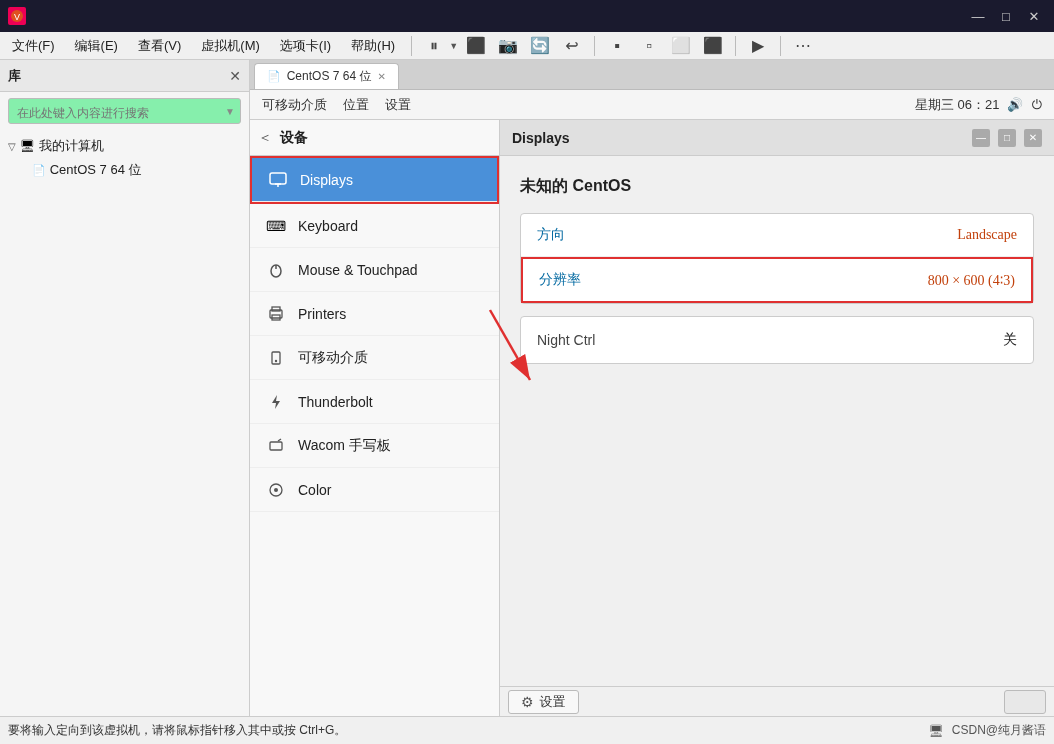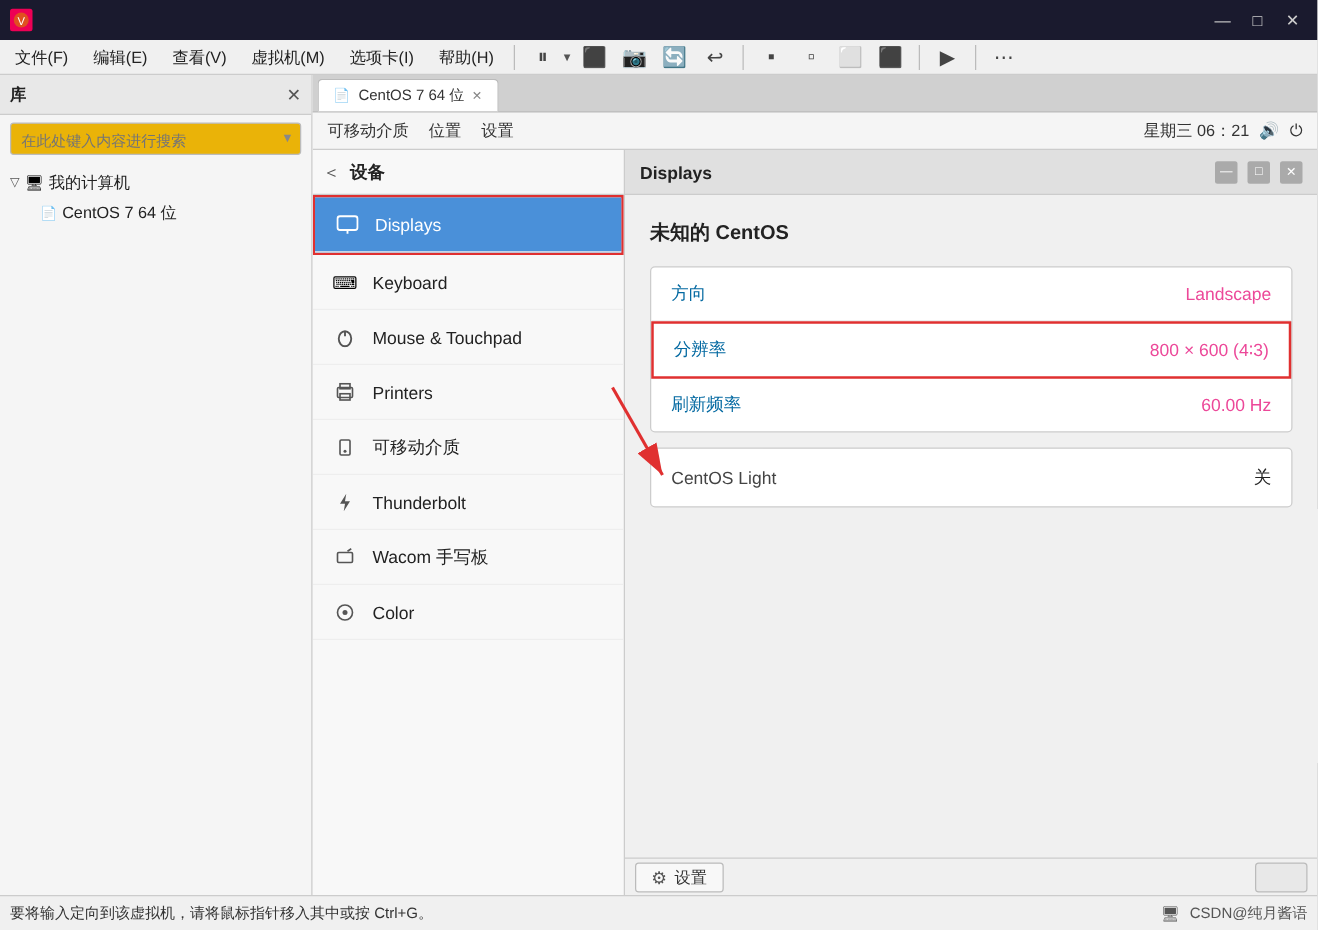--- a/index.html
+++ b/index.html
@@ -25,21 +25,21 @@
 
     
     .main-area { display: flex; flex: 1; overflow: hidden; }
 
     
     .library-panel { width: 250px; background: #f5f5f5; border-right: 1px solid #ccc; display: flex; flex-direction: column; flex-shrink: 0; }
     .library-header { height: 32px; background: #e8e8e8; display: flex; align-items: center; justify-content: space-between; padding: 0 8px; border-bottom: 1px solid #ccc; }
     .library-title { font-size: 13px; font-weight: bold; color: #222; }
     .library-close { cursor: pointer; font-size: 14px; color: #555; }
     .library-search { padding: 6px 8px; }
-    .search-box { width: 100%; height: 26px; border: 1px solid #bbb; border-radius: 3px; padding: 4px 24px 0 8px; font-size: 12px; background: #eab308; outline: none; }
+    .search-box { width: 100%; height: 26px; border: 1px solid #bbb; border-radius: 3px; padding: 4px 24px 0 8px; font-size: 12px; background: #86efac; outline: none; }
     .search-container { position: relative; }
     .search-arrow { position: absolute; right: 6px; top: 50%; transform: translateY(-50%); font-size: 10px; color: #888; }
     .library-tree { padding: 4px 0; }
     .tree-item { padding: 3px 8px; display: flex; align-items: center; gap: 4px; cursor: pointer; }
     .tree-item-label { font-size: 13px; color: #222; }
     .tree-item .expand-icon { font-size: 10px; color: #555; }
     .tree-sub-item { padding: 3px 8px 3px 32px; display: flex; align-items: center; gap: 4px; cursor: pointer; }
 
     
     .tab-area { flex: 1; display: flex; flex-direction: column; overflow: hidden; }
@@ -78,21 +78,21 @@
     .displays-controls { display: flex; gap: 8px; }
     .displays-ctrl-btn { width: 18px; height: 18px; background: #aaa; border-radius: 2px; display: flex; align-items: center; justify-content: center; font-size: 10px; color: white; cursor: pointer; }
 
     .displays-content { padding: 20px; overflow-y: auto; flex: 1; }
     .display-section-title { font-size: 16px; font-weight: bold; color: #222; margin-bottom: 16px; }
 
     .display-card { background: white; border: 1px solid #ccc; border-radius: 4px; margin-bottom: 12px; }
     .display-card-row { display: flex; align-items: center; justify-content: space-between; padding: 12px 16px; border-bottom: 1px solid #eee; }
     .display-card-row:last-child { border-bottom: none; }
     .display-card-label { font-size: 14px; color: #0369a1; }
-    .display-card-value { font-size: 14px; color: #ec4899; }
+    .display-card-value { font-size: 14px; color: #c2410c; font-family: Liberation Serif, serif; }
 
     .night-light-card { background: white; border: 1px solid #ccc; border-radius: 4px; margin-top: 8px; }
     .night-light-row { display: flex; align-items: center; justify-content: space-between; padding: 14px 16px; }
     .night-light-label { font-size: 14px; color: #444; }
     .night-light-value { font-size: 14px; color: #222; }
 
     
     .bottom-bar { background: #f0f0f0; border-top: 1px solid #ccc; display: flex; align-items: center; justify-content: space-between; padding: 0 8px; height: 30px; flex-shrink: 0; }
     .bottom-settings-row { display: flex; align-items: center; gap: 6px; background: #f8f8f8; border: 1px solid #bbb; border-radius: 3px; padding: 2px 12px; cursor: pointer; height: 24px; }
     .bottom-settings-icon { font-size: 14px; color: #555; }
@@ -313,29 +313,25 @@
                 <div class="display-card-row">
                   <span class="display-card-label">方向</span>
                   <span class="display-card-value">Landscape</span>
                 </div>
 
                 <div class="display-card-row red-border" style="border: 2px solid #e03030; margin: 0;">
                   <span class="display-card-label">分辨率</span>
                   <span class="display-card-value">800 × 600 (4∶3)</span>
                 </div>
 
-                <div class="display-card-row">
-                  <span class="display-card-label">刷新频率</span>
-                  <span class="display-card-value">60.00 Hz</span>
-                </div>
               </div>
 
               <div class="night-light-card">
                 <div class="night-light-row">
-                  <span class="night-light-label">CentOS Light</span>
+                  <span class="night-light-label">Night Ctrl</span>
                   <span class="night-light-value">关</span>
                 </div>
               </div>
             </div>
 
             <div class="bottom-bar">
               <div class="bottom-settings-row">
                 <span class="bottom-settings-icon">⚙</span>
                 <span class="bottom-settings-label">设置</span>
               </div>

